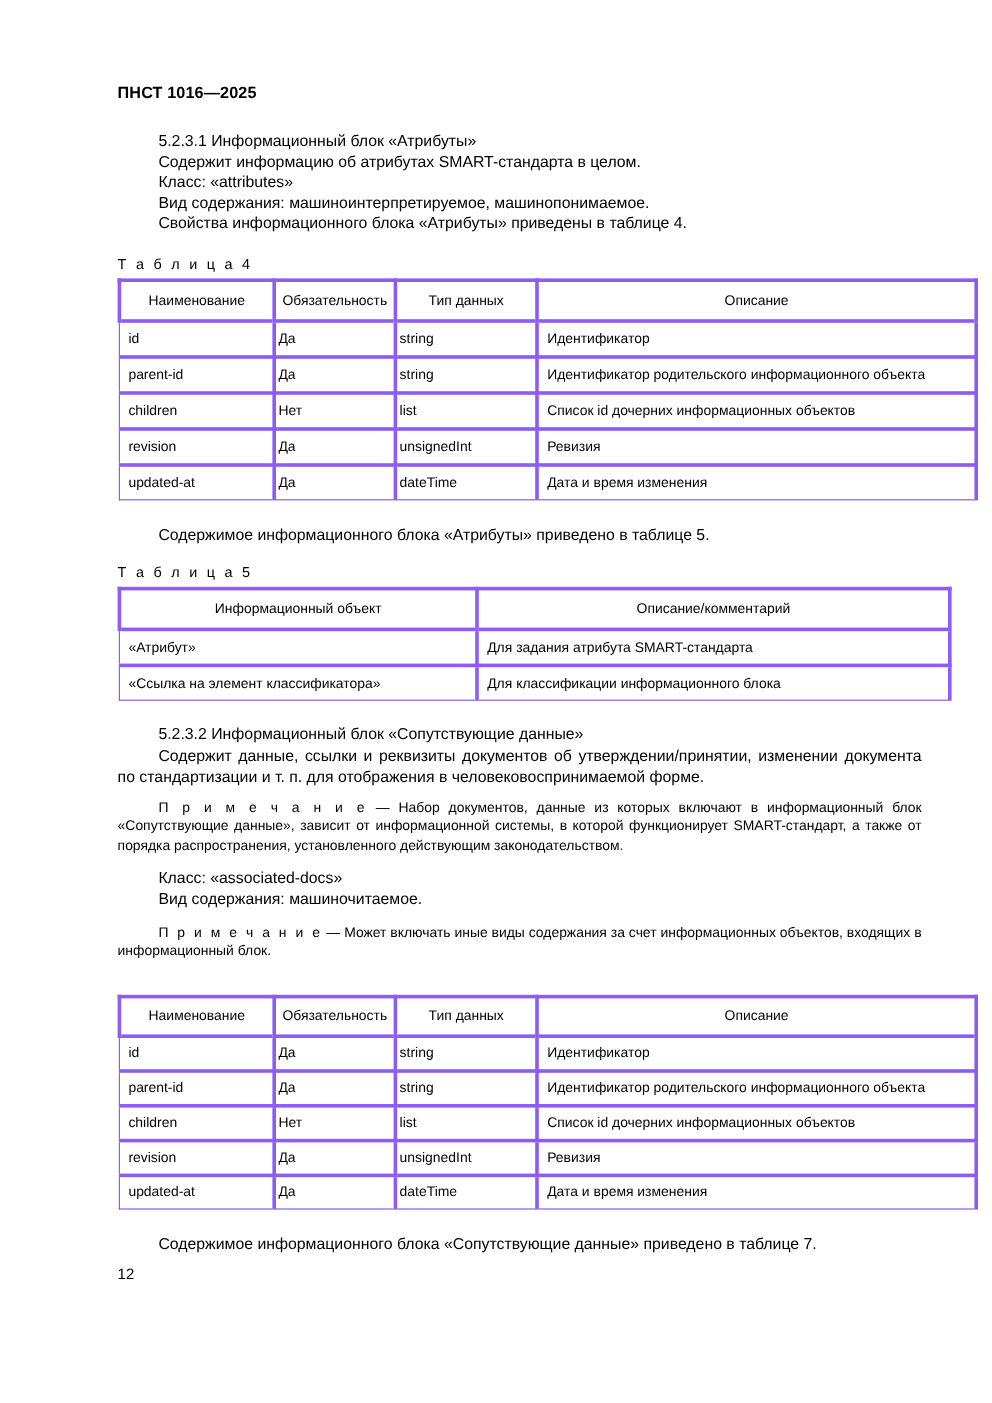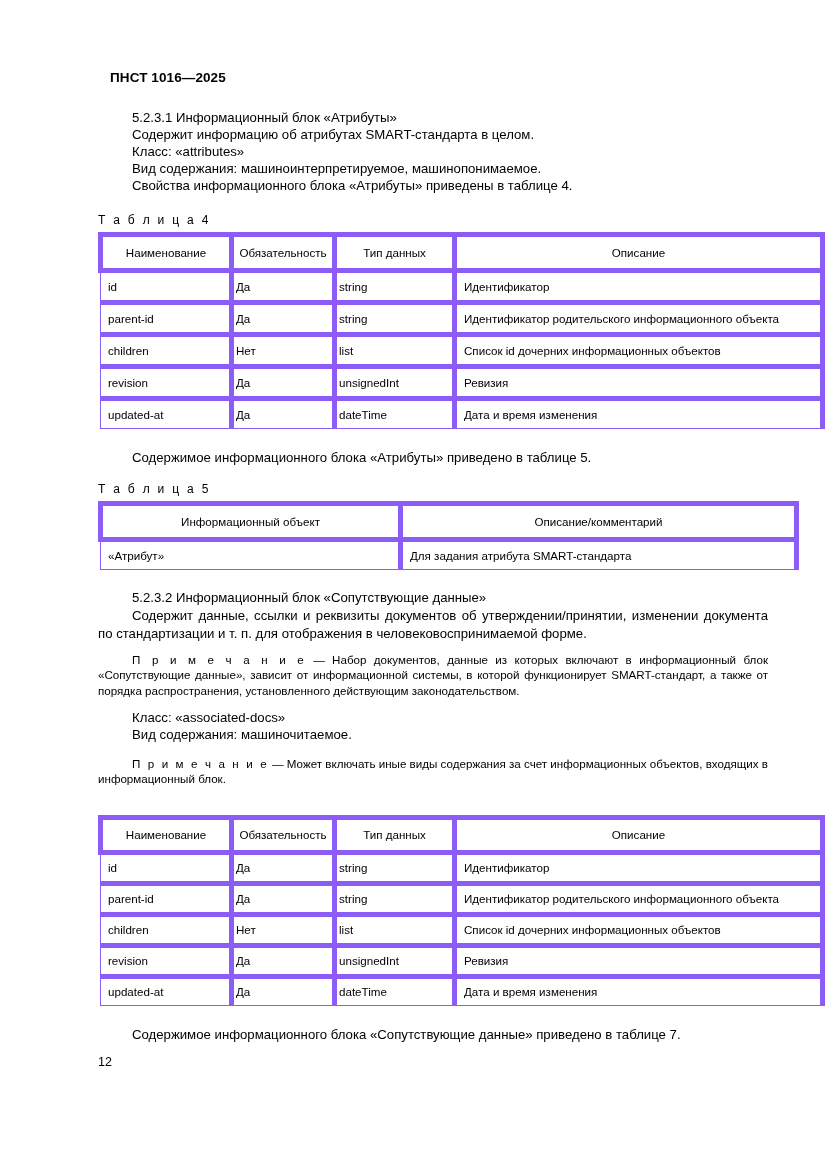--- a/index.html
+++ b/index.html
@@ -24,21 +24,20 @@
   }
 
   
   .doc-header {
     position: absolute;
     left: 98px;
     top: 70px;
     font-size: 13.5px;
     font-weight: bold;
     letter-spacing: 0.1px;
-    margin-left: 12px;
   }
 
   
   .content {
     position: absolute;
     left: 98px;
     top: 110px;
     width: 670px;
   }
 
@@ -95,21 +94,21 @@
 
   
   table.gost {
     border-collapse: collapse;
     width: 670px;
     table-layout: fixed;
     font-size: 11.6px;
   }
   table.gost th,
   table.gost td {
-    border: 5px solid #8b5cf6;
+    border: 3px solid #8b5cf6;
     padding: 0;
     vertical-align: middle;
     font-weight: normal;
   }
   table.gost thead th {
     text-align: center;
     height: 27px;
     line-height: 1.15;
     padding: 2px 4px;
   }
@@ -231,20 +230,24 @@
         <tr>
           <th class="col-obj">Информационный объект</th>
           <th class="col-cmt">Описание/комментарий</th>
         </tr>
       </thead>
       <tbody>
         <tr>
           <td class="c-left">«Атрибут»</td>
           <td class="c-left">Для задания атрибута SMART-стандарта</td>
         </tr>
+        <tr>
+          <td class="c-left">«Ссылка на элемент классификатора»</td>
+          <td class="c-left">Для классификации информационного блока</td>
+        </tr>
       </tbody>
     </table>
 
     <div class="spacer-20"></div>
 
     <div class="sub-head">5.2.3.2 Информационный блок «Сопутствующие данные»</div>
     <p class="para tight">Содержит данные, ссылки и реквизиты документов об утверждении/принятии, изменении документа по стандартизации и т. п. для отображения в человековоспринимаемой форме.</p>
 
     <div class="spacer-10"></div>
 

